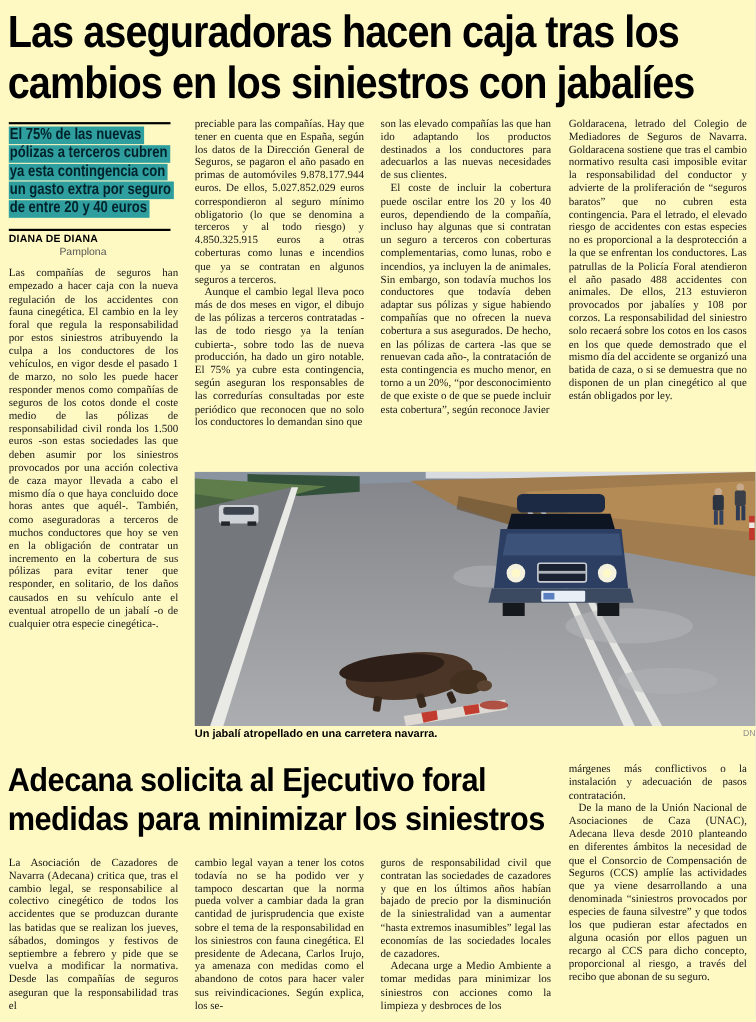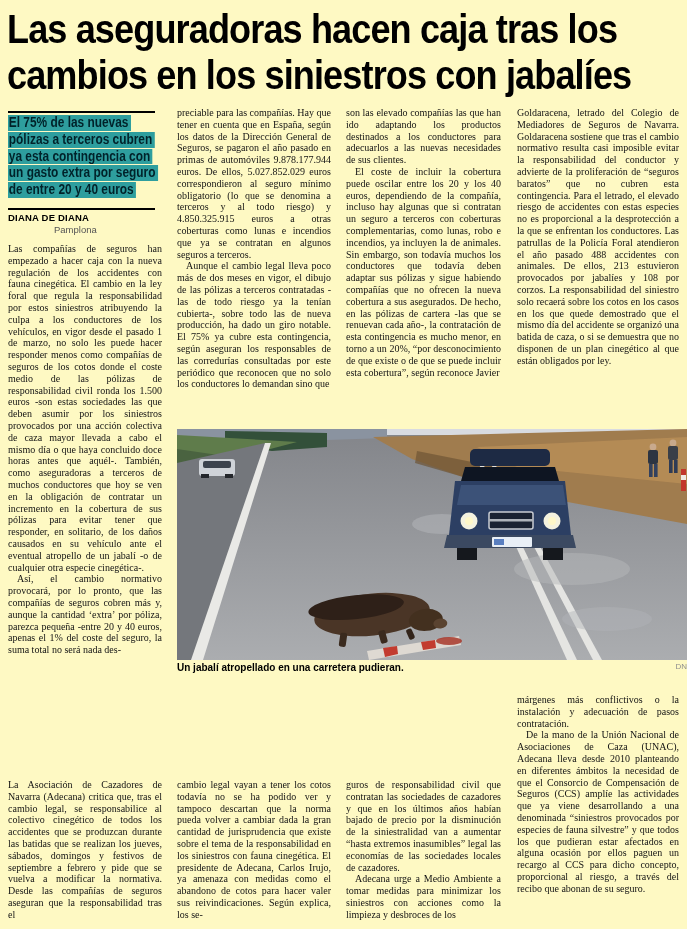--- a/index.html
+++ b/index.html
@@ -74,21 +74,20 @@
       <div class="sf-line">un gasto extra por seguro</div>
       <div class="sf-line">de entre 20 y 40 euros</div>
     </div>
 
   <div class="by-rule"></div>
   <div class="byline-author">DIANA DE DIANA</div>
   <div class="byline-place">Pamplona</div>
 
   <div class="bodycol a1c1">
       <p>Las compañías de seguros han empezado a hacer caja con la nueva regulación de los accidentes con fauna cinegética. El cambio en la ley foral que regula la responsabilidad por estos siniestros atribuyendo la culpa a los conductores de los vehículos, en vigor desde el pasado 1 de marzo, no solo les puede hacer responder menos como compañías de seguros de los cotos donde el coste medio de las pólizas de responsabilidad civil ronda los 1.500 euros -son estas sociedades las que deben asumir por los siniestros provocados por una acción colectiva de caza mayor llevada a cabo el mismo día o que haya concluido doce horas antes que aquél-. También, como aseguradoras a terceros de muchos conductores que hoy se ven en la obligación de contratar un incremento en la cobertura de sus pólizas para evitar tener que responder, en solitario, de los daños causados en su vehículo ante el eventual atropello de un jabalí -o de cualquier otra especie cinegética-.</p>
-      <p>Así, el cambio normativo provocará, por lo pronto, que las compañías de seguros cobren más y, aunque la cantidad ‘extra’ por póliza, parezca pequeña -entre 20 y 40 euros, apenas el 1% del coste del seguro, la suma total no será nada des-</p>
     </div>
   <div class="bodycol a1c2">
       <p>preciable para las compañías. Hay que tener en cuenta que en España, según los datos de la Dirección General de Seguros, se pagaron el año pasado en primas de automóviles 9.878.177.944 euros. De ellos, 5.027.852.029 euros correspondieron al seguro mínimo obligatorio (lo que se denomina a terceros y al todo riesgo) y 4.850.325.915 euros a otras coberturas como lunas e incendios que ya se contratan en algunos seguros a terceros.</p>
       <p>Aunque el cambio legal lleva poco más de dos meses en vigor, el dibujo de las pólizas a terceros contratadas -las de todo riesgo ya la tenían cubierta-, sobre todo las de nueva producción, ha dado un giro notable. El 75% ya cubre esta contingencia, según aseguran los responsables de las corredurías consultadas por este periódico que reconocen que no solo los conductores lo demandan sino que</p>
     </div>
   <div class="bodycol a1c3">
       <p>son las elevado compañías las que han ido adaptando los productos destinados a los conductores para adecuarlos a las nuevas necesidades de sus clientes.</p>
       <p>El coste de incluir la cobertura puede oscilar entre los 20 y los 40 euros, dependiendo de la compañía, incluso hay algunas que si contratan un seguro a terceros con coberturas complementarias, como lunas, robo e incendios, ya incluyen la de animales. Sin embargo, son todavía muchos los conductores que todavía deben adaptar sus pólizas y sigue habiendo compañías que no ofrecen la nueva cobertura a sus asegurados. De hecho, en las pólizas de cartera -las que se renuevan cada año-, la contratación de esta contingencia es mucho menor, en torno a un 20%, “por desconocimiento de que existe o de que se puede incluir esta cobertura”, según reconoce Javier</p>
     </div>
   <div class="bodycol a1c4">
@@ -182,24 +181,28 @@
         <ellipse cx="262" cy="201" rx="7" ry="5" fill="#5a4330"></ellipse>
         <rect x="160" y="200" width="7" height="14" rx="2" fill="#3a2a1e" transform="rotate(14 163 207)"></rect>
         <rect x="200" y="202" width="7" height="13" rx="2" fill="#3a2a1e" transform="rotate(-10 203 208)"></rect>
         <rect x="228" y="203" width="6" height="11" rx="2" fill="#32241a" transform="rotate(-18 231 208)"></rect>
       </g>
       <ellipse cx="272" cy="212" rx="13" ry="4" fill="#a8372a" opacity="0.85"></ellipse>
     </svg>
   </div>
 
   <div class="caption-row">
-    <span class="caption">Un jabalí atropellado en una carretera pudieran.</span>
+    <span class="caption">Un jabalí atropellado en una carretera navarra.</span>
     <span class="credit">DN</span>
   </div>
 
+  <div class="headline2">
+      <div class="h2-line">Adecana solicita al Ejecutivo foral</div>
+      <div class="h2-line">medidas para minimizar los siniestros</div>
+    </div>
 
   <div class="bodycol a2c1">
       <p>La Asociación de Cazadores de Navarra (Adecana) critica que, tras el cambio legal, se responsabilice al colectivo cinegético de todos los accidentes que se produzcan durante las batidas que se realizan los jueves, sábados, domingos y festivos de septiembre a febrero y pide que se vuelva a modificar la normativa. Desde las compañías de seguros aseguran que la responsabilidad tras el</p>
     </div>
   <div class="bodycol a2c2">
       <p>cambio legal vayan a tener los cotos todavía no se ha podido ver y tampoco descartan que la norma pueda volver a cambiar dada la gran cantidad de jurisprudencia que existe sobre el tema de la responsabilidad en los siniestros con fauna cinegética. El presidente de Adecana, Carlos Irujo, ya amenaza con medidas como el abandono de cotos para hacer valer sus reivindicaciones. Según explica, los se-</p>
     </div>
   <div class="bodycol a2c3">
       <p>guros de responsabilidad civil que contratan las sociedades de cazadores y que en los últimos años habían bajado de precio por la disminución de la siniestralidad van a aumentar “hasta extremos inasumibles” legal las economías de las sociedades locales de cazadores.</p>
       <p>Adecana urge a Medio Ambiente a tomar medidas para minimizar los siniestros con acciones como la limpieza y desbroces de los</p>

